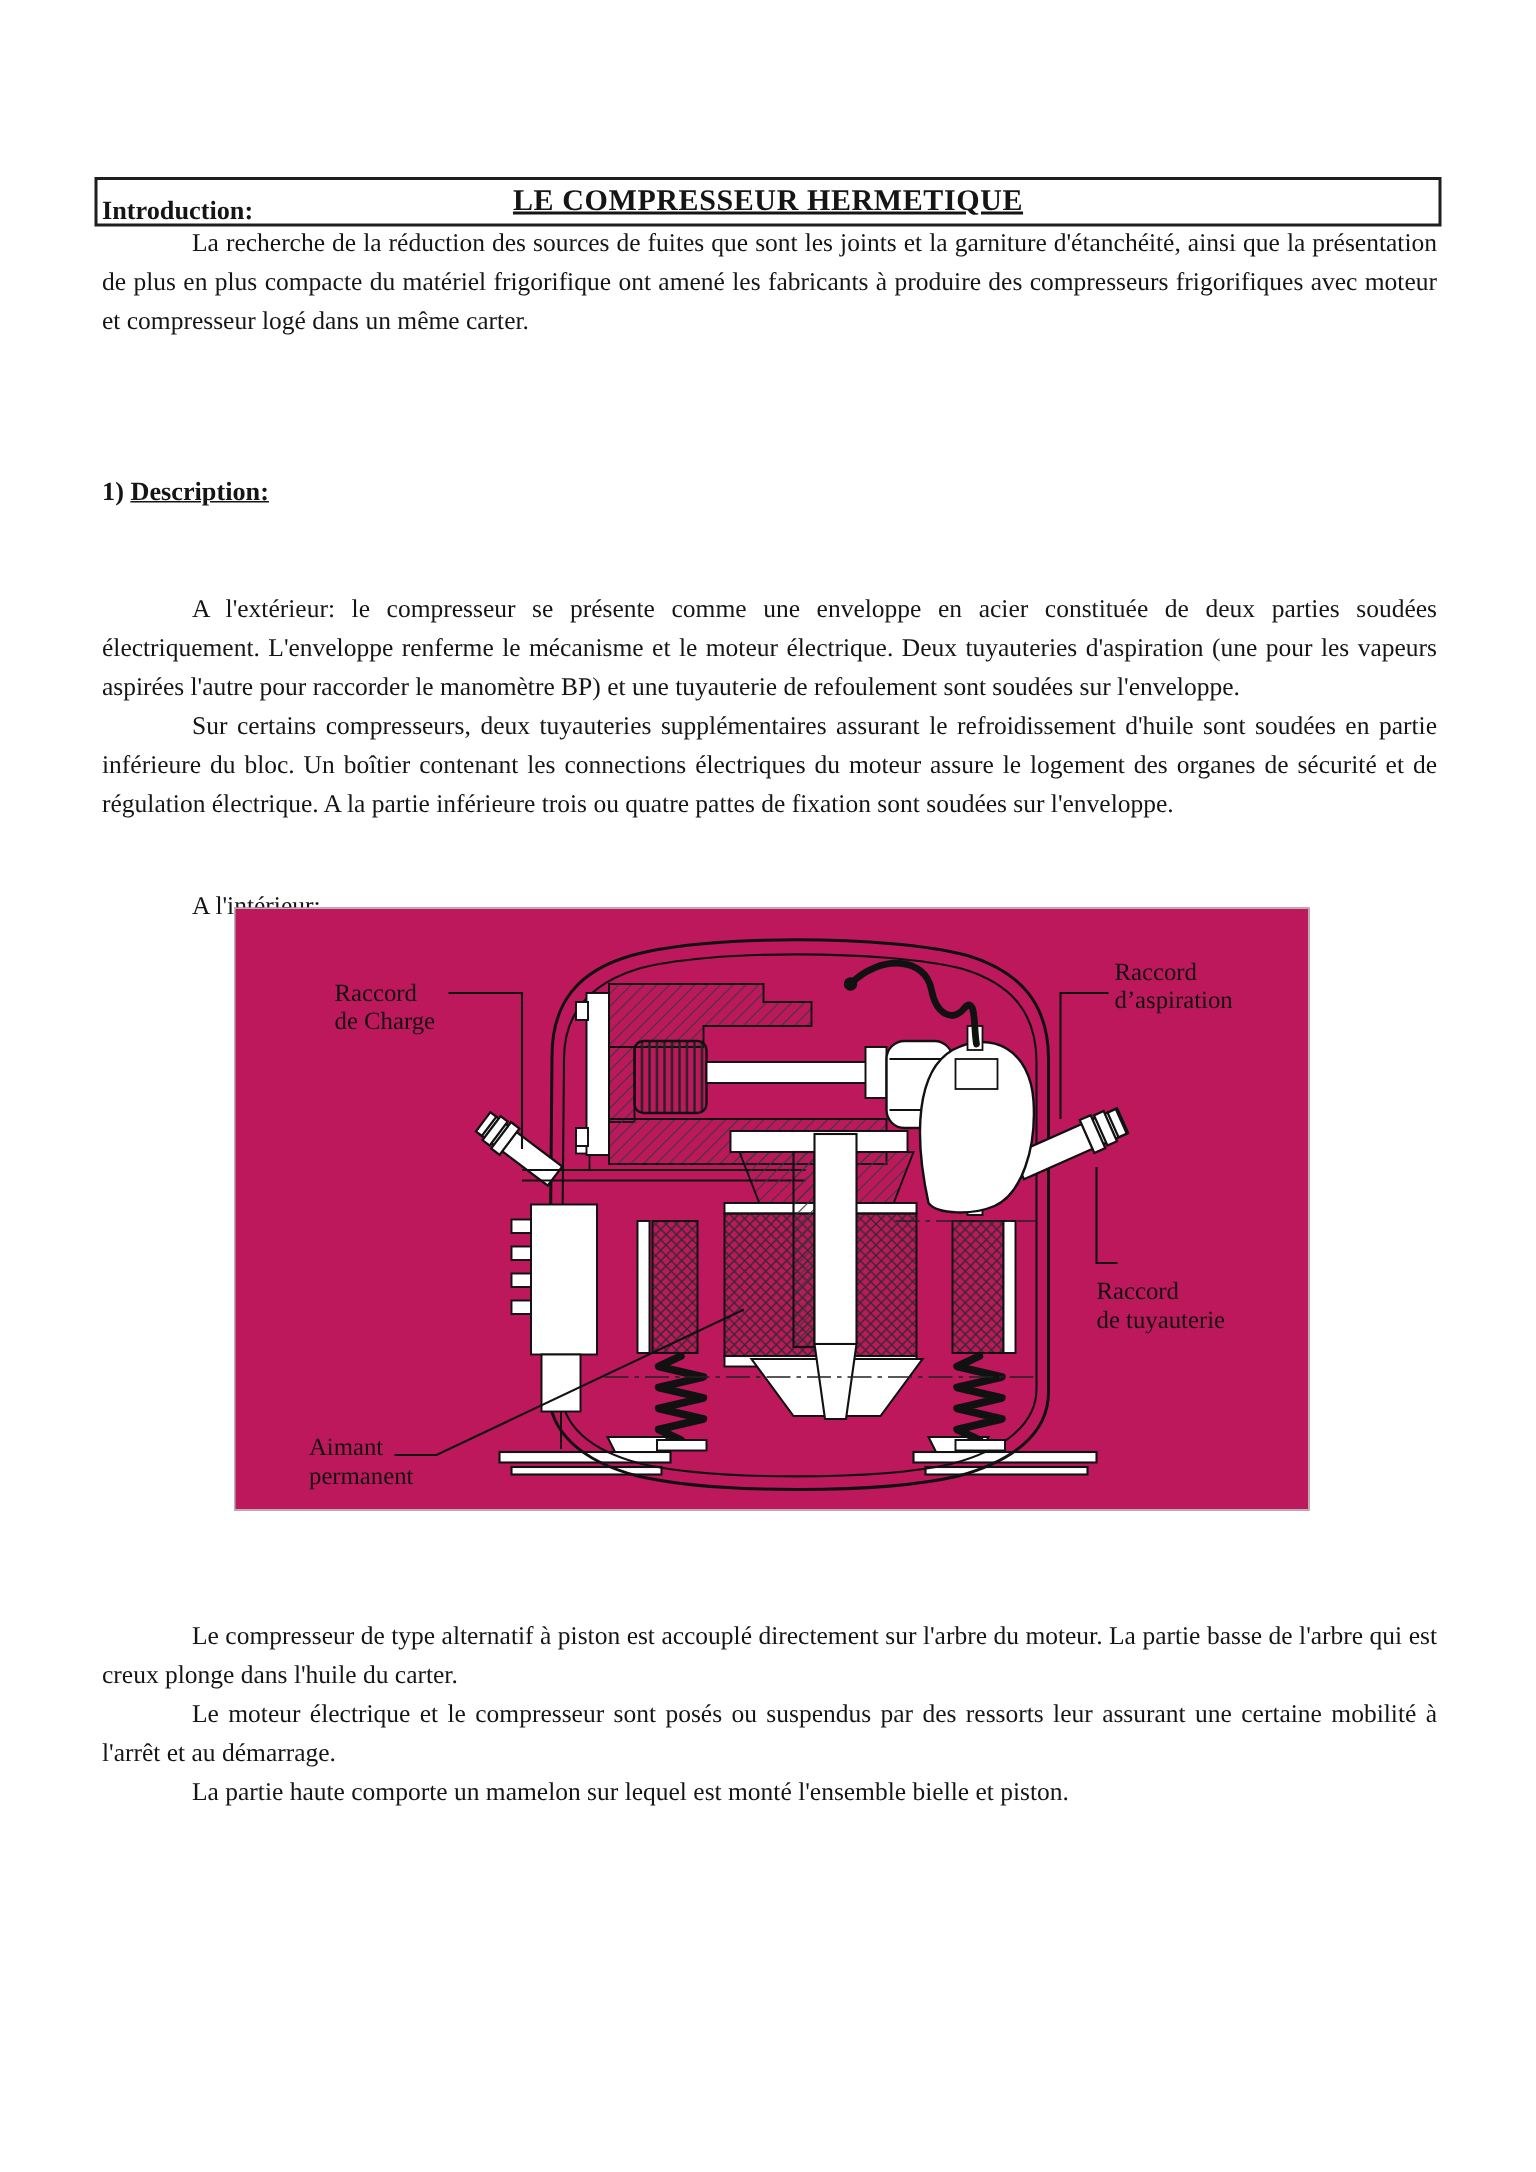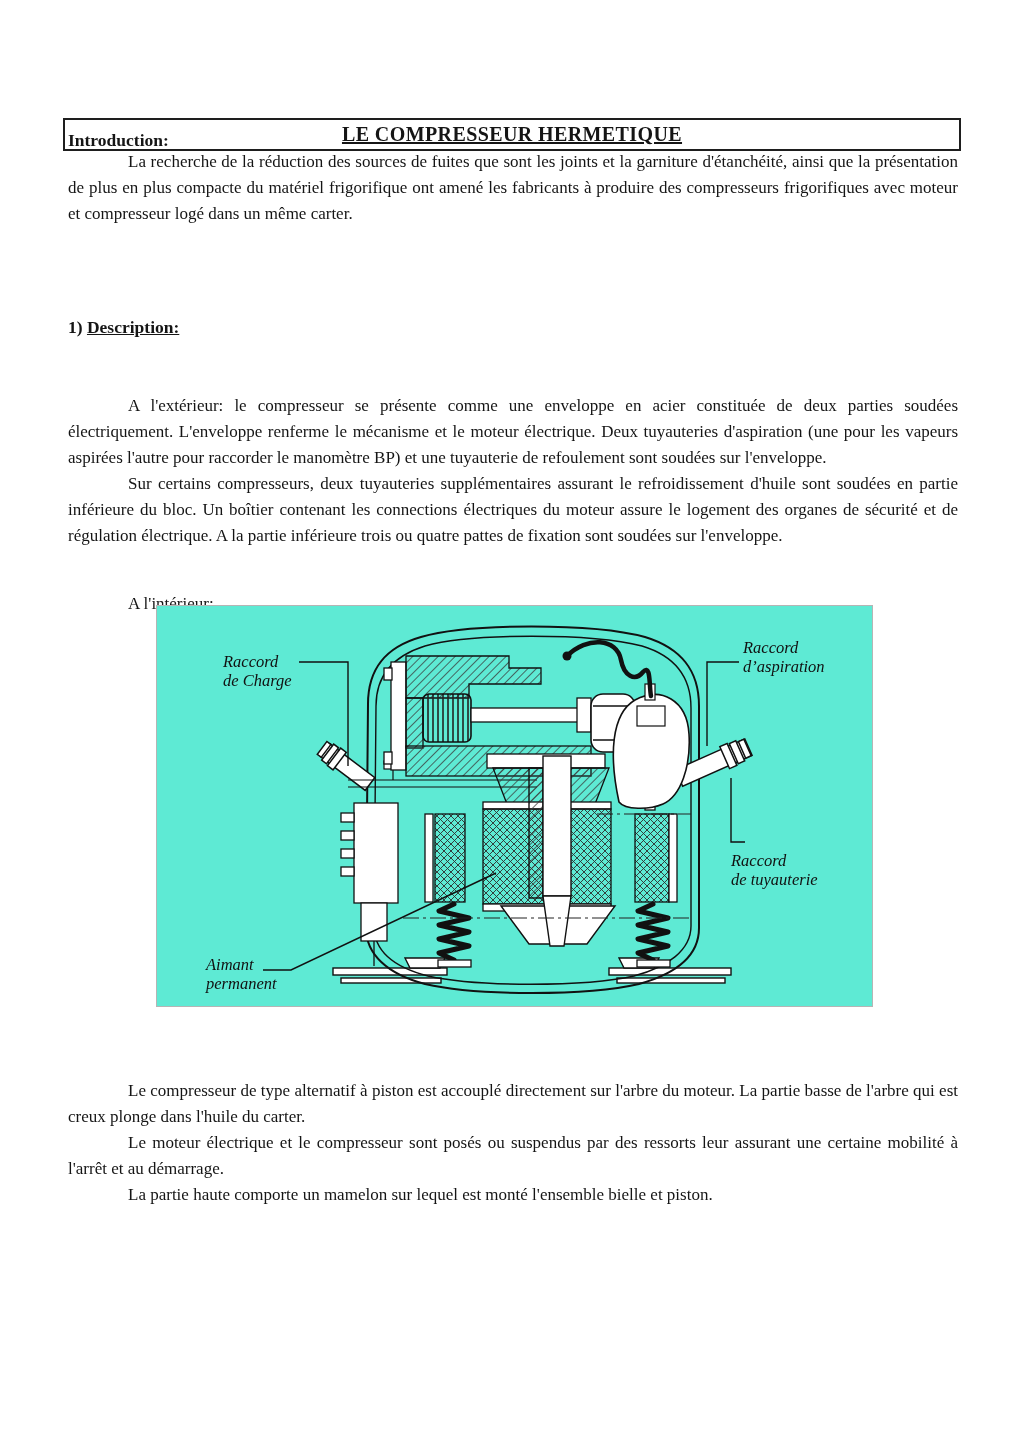--- a/index.html
+++ b/index.html
@@ -21,21 +21,21 @@
   }
   
   .heading{font-weight:bold;font-size:17.5px;line-height:22px;}
   .underlined{text-decoration:underline;}
   .flow{width:890px;left:68px;font-size:17px;line-height:26px;text-align:justify;}
   .flow p{margin:0;text-indent:60px;}
   .lead{font-size:17px;line-height:22px;margin-top:32px;}
   
   .figure-box{
     left:156px;top:605px;width:715px;height:400px;
-    border:1px solid #b5b5b5;background:#5eead4;font-style:italic;
+    border:1px solid #b5b5b5;background:#be185d;
   }
   .fig-label{
     position:absolute;font-size:16.5px;line-height:19px;color:#111;
     white-space:nowrap;
   }
   svg{position:absolute;left:0;top:0;}
 </style>
 </head>
 <body>
 

